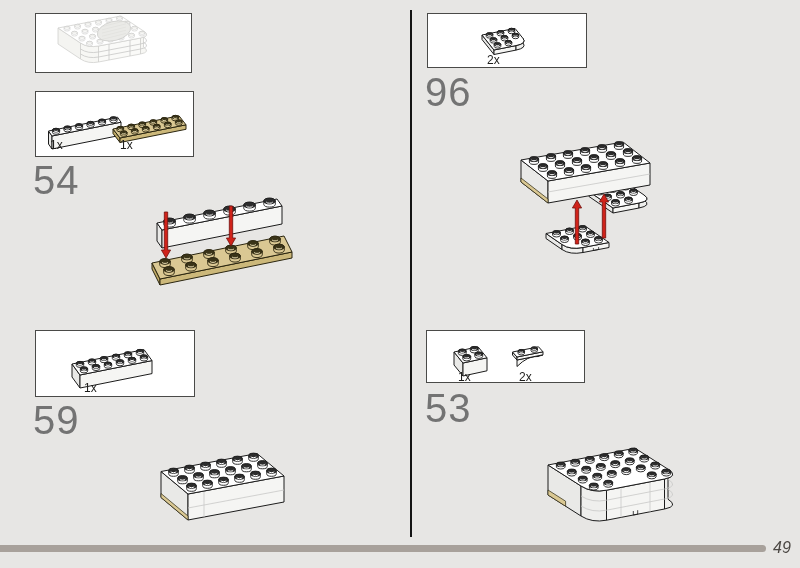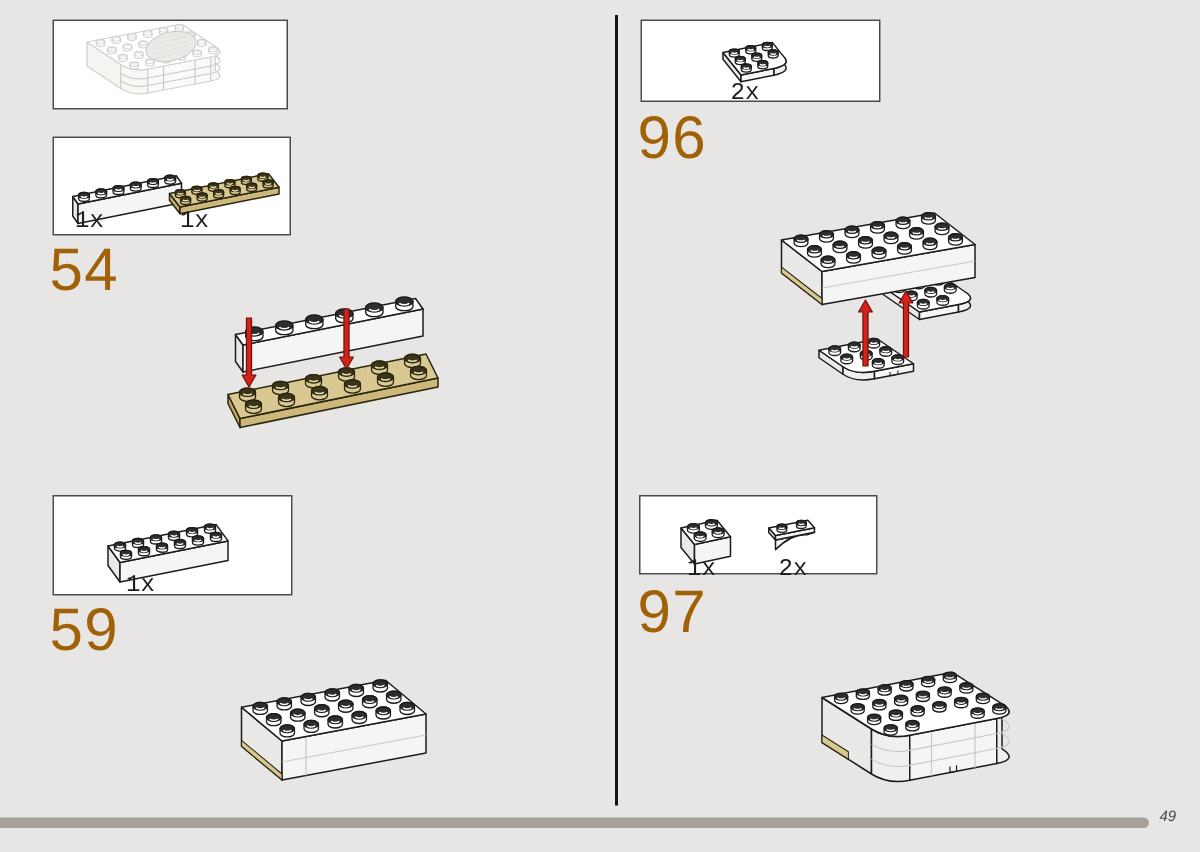--- a/index.html
+++ b/index.html
@@ -7,37 +7,37 @@
     width:800px;height:568px;position:relative;overflow:hidden;
     background:#e7e6e4;
     font-family:"Liberation Sans",sans-serif;
   }
   .box{
     position:absolute;background:#ffffff;border:1.2px solid #4a4a48;
     box-sizing:border-box;
   }
   .step-number{
     position:absolute;font-size:40px;line-height:1;letter-spacing:1px;
-    color:#a16207;font-weight:300;
+    color:#737373;font-weight:300;
   }
   .count{
-    position:absolute;font-size:16px;color:#1d1d1b;line-height:1;font-family:Liberation Mono, monospace;
+    position:absolute;font-size:12px;color:#1d1d1b;line-height:1;
   }
   .figure{position:absolute}
   .figure svg,.box svg{overflow:visible;display:block}
   #divider{
     position:absolute;left:410px;top:10px;width:1.6px;height:527px;
     background:#141414;
   }
   #progress-bar{
     position:absolute;left:0;top:545px;height:7px;
     border-radius:0 3.5px 3.5px 0;
   }
   #page-number{
-    position:absolute;left:773px;top:539px;font-size:10px;font-style:italic;
+    position:absolute;left:773px;top:539px;font-size:16px;font-style:italic;
     color:#4c4844;
   }
 </style>
 </head>
 <body style="background: rgb(231, 230, 228);">
 
 <div class="box" id="preview-box" style="left:35px;top:13px;width:157px;height:60px">
   <svg id="ghost-svg" width="153" height="56" viewBox="0 0 153 56">
       <path d="M 44.5 29.0 L 22.0 14.0 L 22.0 30.0 L 44.5 45.0 Z" fill="#f4f4f1" stroke="#d0d0ce" stroke-width="0.8" stroke-linejoin="round"></path>
       <path d="M 44.5 29.0 Q 52.0 34.0 62.5 32.0 L 62.5 48.0 Q 52.0 50.0 44.5 45.0 Z" fill="#f7f7f4" stroke="#d0d0ce" stroke-width="0.8" stroke-linejoin="round"></path>
@@ -560,21 +560,21 @@
       <path d="M 10.0 18.0 L 36.0 12.8 L 31.5 7.8 L 5.5 13.0 Z" fill="#ffffff" stroke="#1c1c1c" stroke-width="1" stroke-linejoin="round"></path>
       <path d="M 11.0 14.2 L 11.0 12.2 A 3.2 1.7 0 0 1 17.5 12.2 L 17.5 14.2 A 3.2 1.7 0 0 1 11.0 14.2 Z" fill="#ffffff" stroke="#1c1c1c" stroke-width="0.9"></path>
       <ellipse cx="14.3" cy="12.2" rx="3.2" ry="1.7" fill="#2d2d2d" stroke="#1c1c1c" stroke-width="0.9"></ellipse>
       <path d="M 12.5 12.8 A 1.9 0.8 0 0 0 16.0 12.8" fill="none" stroke="#ffffff" stroke-width="1"></path>
       <path d="M 24.0 11.6 L 24.0 9.6 A 3.2 1.7 0 0 1 30.5 9.6 L 30.5 11.6 A 3.2 1.7 0 0 1 24.0 11.6 Z" fill="#ffffff" stroke="#1c1c1c" stroke-width="0.9"></path>
       <ellipse cx="27.3" cy="9.6" rx="3.2" ry="1.7" fill="#2d2d2d" stroke="#1c1c1c" stroke-width="0.9"></ellipse>
       <path d="M 25.5 10.2 A 1.9 0.8 0 0 0 29.0 10.2" fill="none" stroke="#ffffff" stroke-width="1"></path>
     </svg>
     <span class="count" style="left: 92px; top: 40px;">2x</span>
   </div>
-<div class="step-number" style="left:425px;top:388px">97</div>
+<div class="step-number" style="left:425px;top:388px">53</div>
 <div class="figure" style="left:538px;top:432px">
   <svg width="155" height="108" viewBox="0 0 155 108">
       <path d="M 43.0 54.0 L 10.0 33.0 L 10.0 63.0 L 43.0 84.0 Z" fill="#e9e9e7" stroke="#1c1c1c" stroke-width="1" stroke-linejoin="round"></path>
       <path d="M 43.0 54.0 Q 54.0 61.0 68.5 58.2 L 68.5 88.2 Q 54.0 91.0 43.0 84.0 Z" fill="#efefed" stroke="#1c1c1c" stroke-width="1" stroke-linejoin="round"></path>
       <path d="M 68.5 58.2 L 126.5 47.0 L 126.5 77.0 L 68.5 88.2 Z" fill="#f5f5f3" stroke="#1c1c1c" stroke-width="1" stroke-linejoin="round"></path>
       <path d="M 126.5 47.0 Q 141.0 44.2 130.0 37.2 L 130.0 67.2 Q 141.0 74.2 126.5 77.0 Z" fill="#efefed" stroke="#1c1c1c" stroke-width="1" stroke-linejoin="round"></path>
       <path d="M 43.0 64.0 Q 54.0 71.0 68.5 68.2 L 126.5 57.0 Q 141.0 54.2 130.0 47.2" fill="none" stroke="#c8c8c6" stroke-width="0.8"></path>
       <path d="M 43.0 74.0 Q 54.0 81.0 68.5 78.2 L 126.5 67.0 Q 141.0 64.2 130.0 57.2" fill="none" stroke="#c8c8c6" stroke-width="0.8"></path>
       <path d="M 83.0 55.4 L 83.0 85.4" stroke="#c8c8c6" stroke-width="0.8" fill="none"></path>
       <path d="M 112.0 49.8 L 112.0 79.8" stroke="#c8c8c6" stroke-width="0.8" fill="none"></path>

